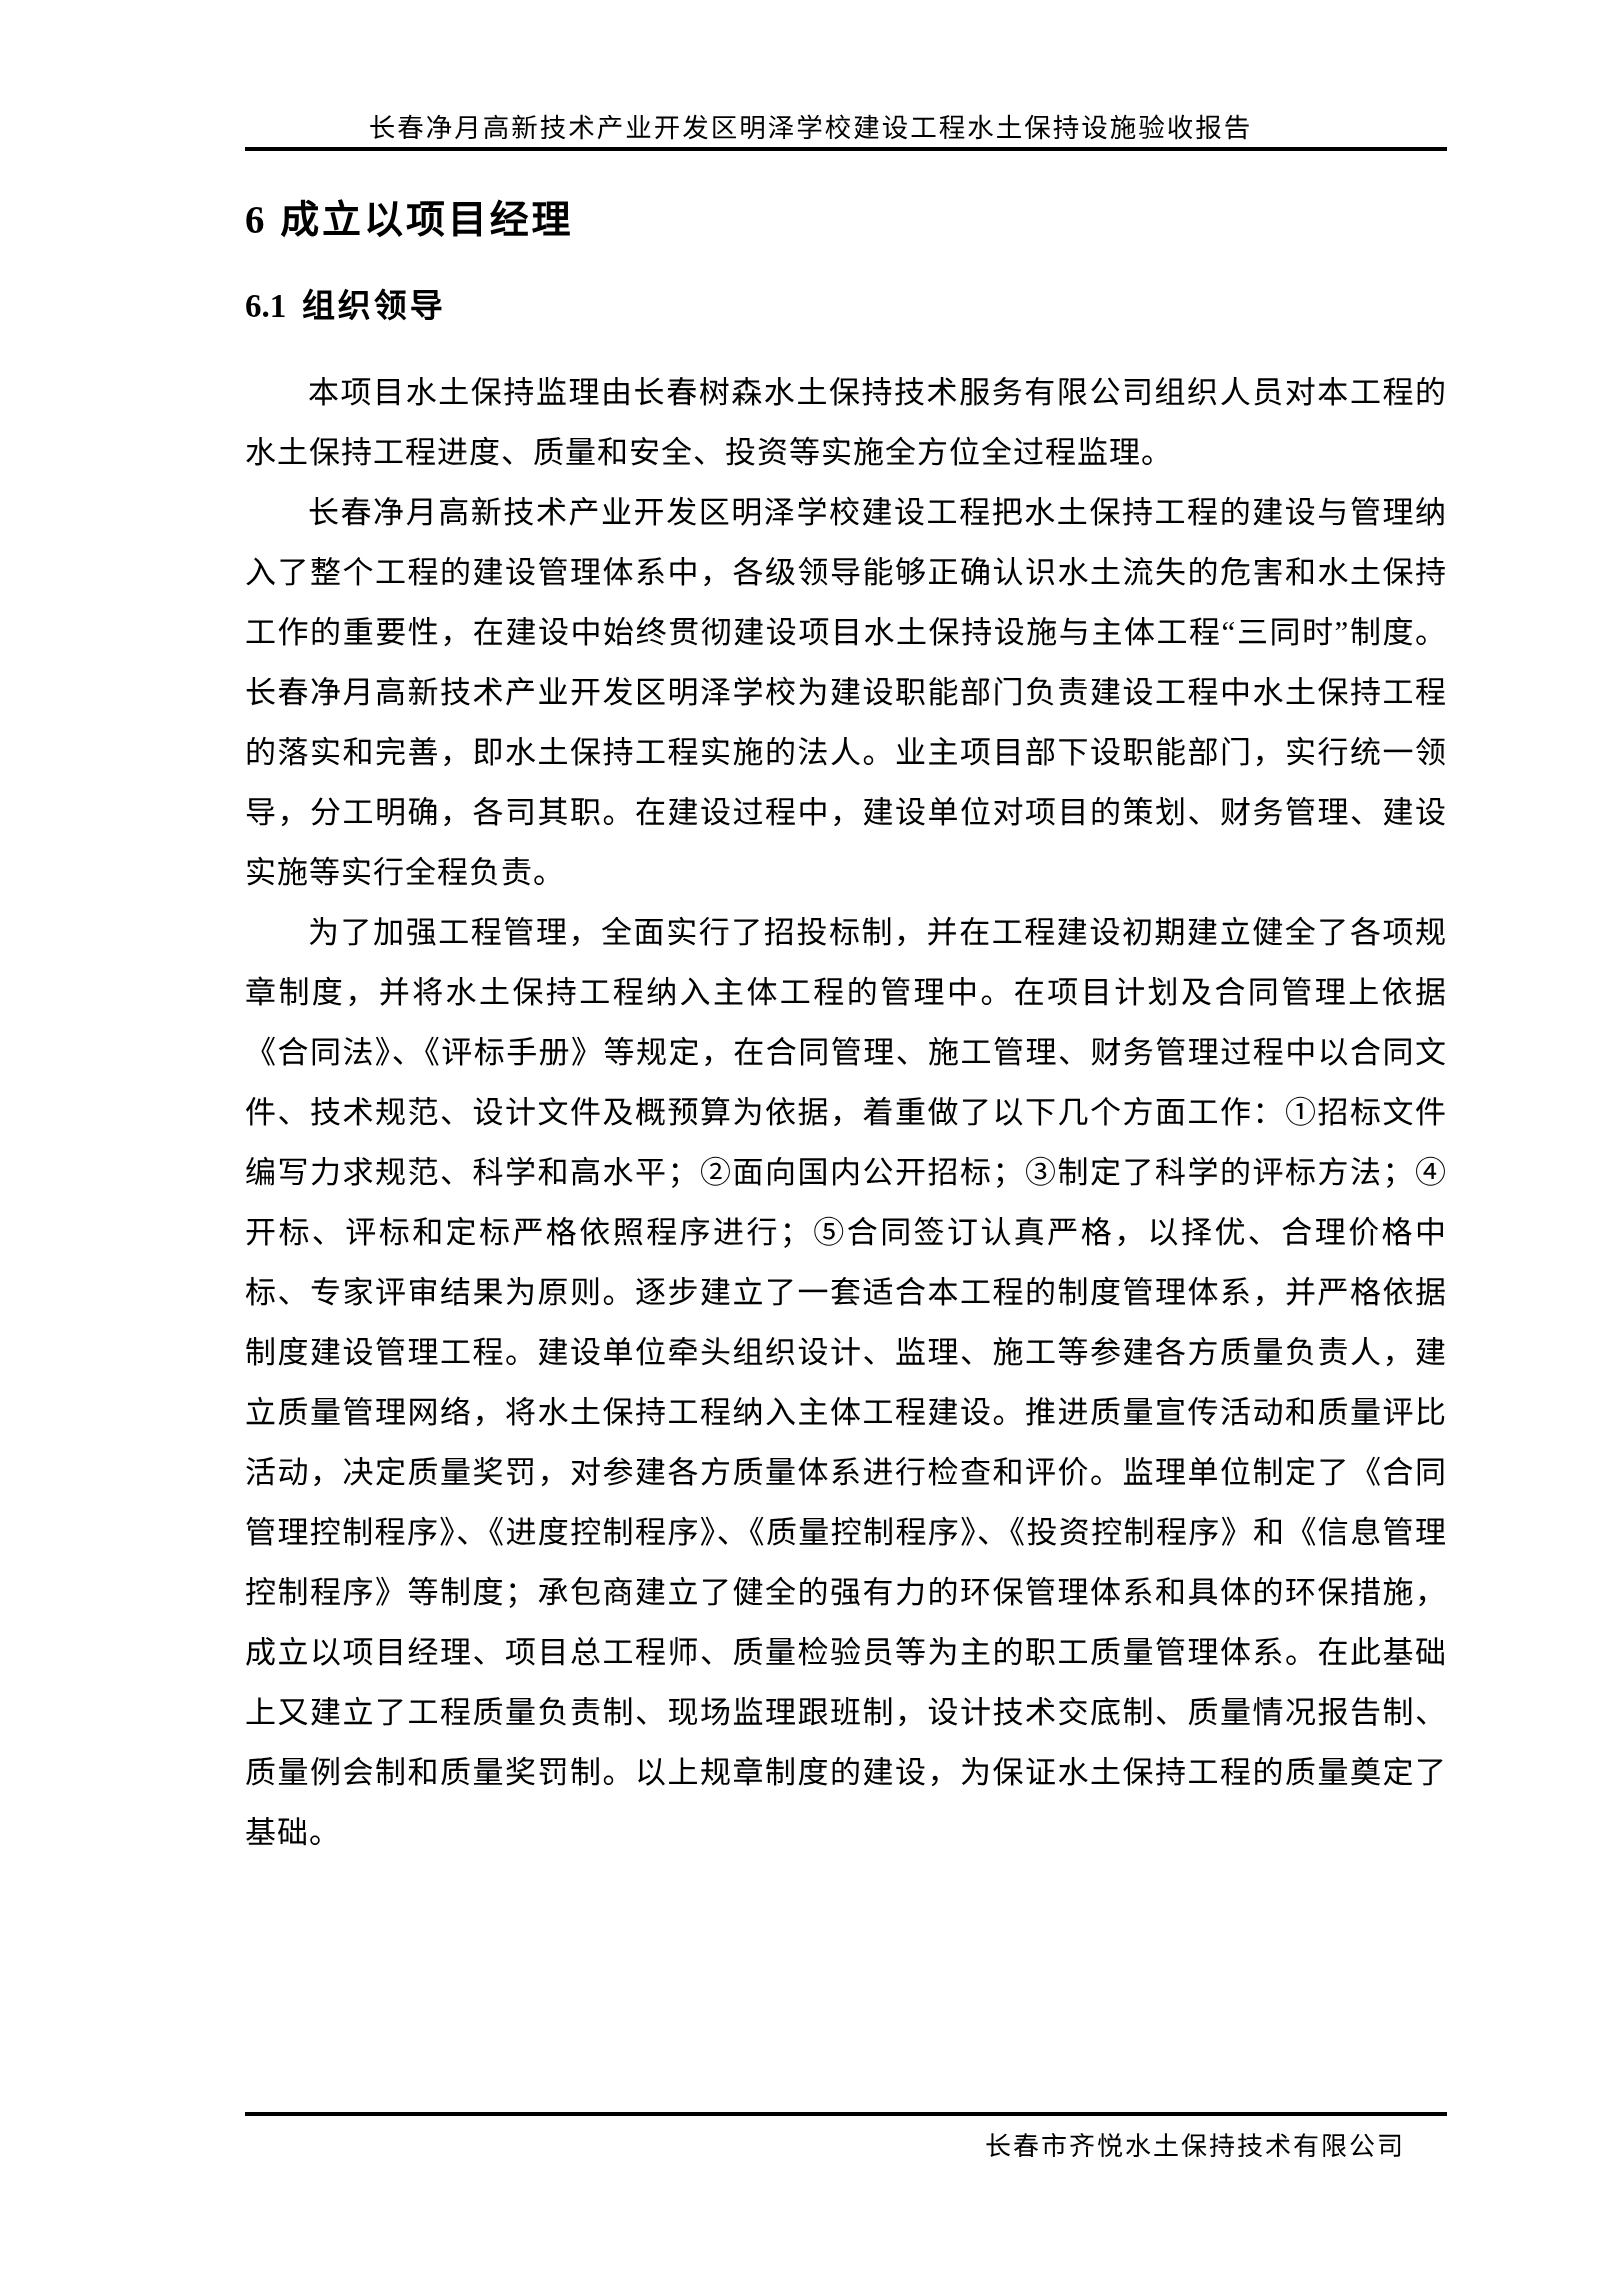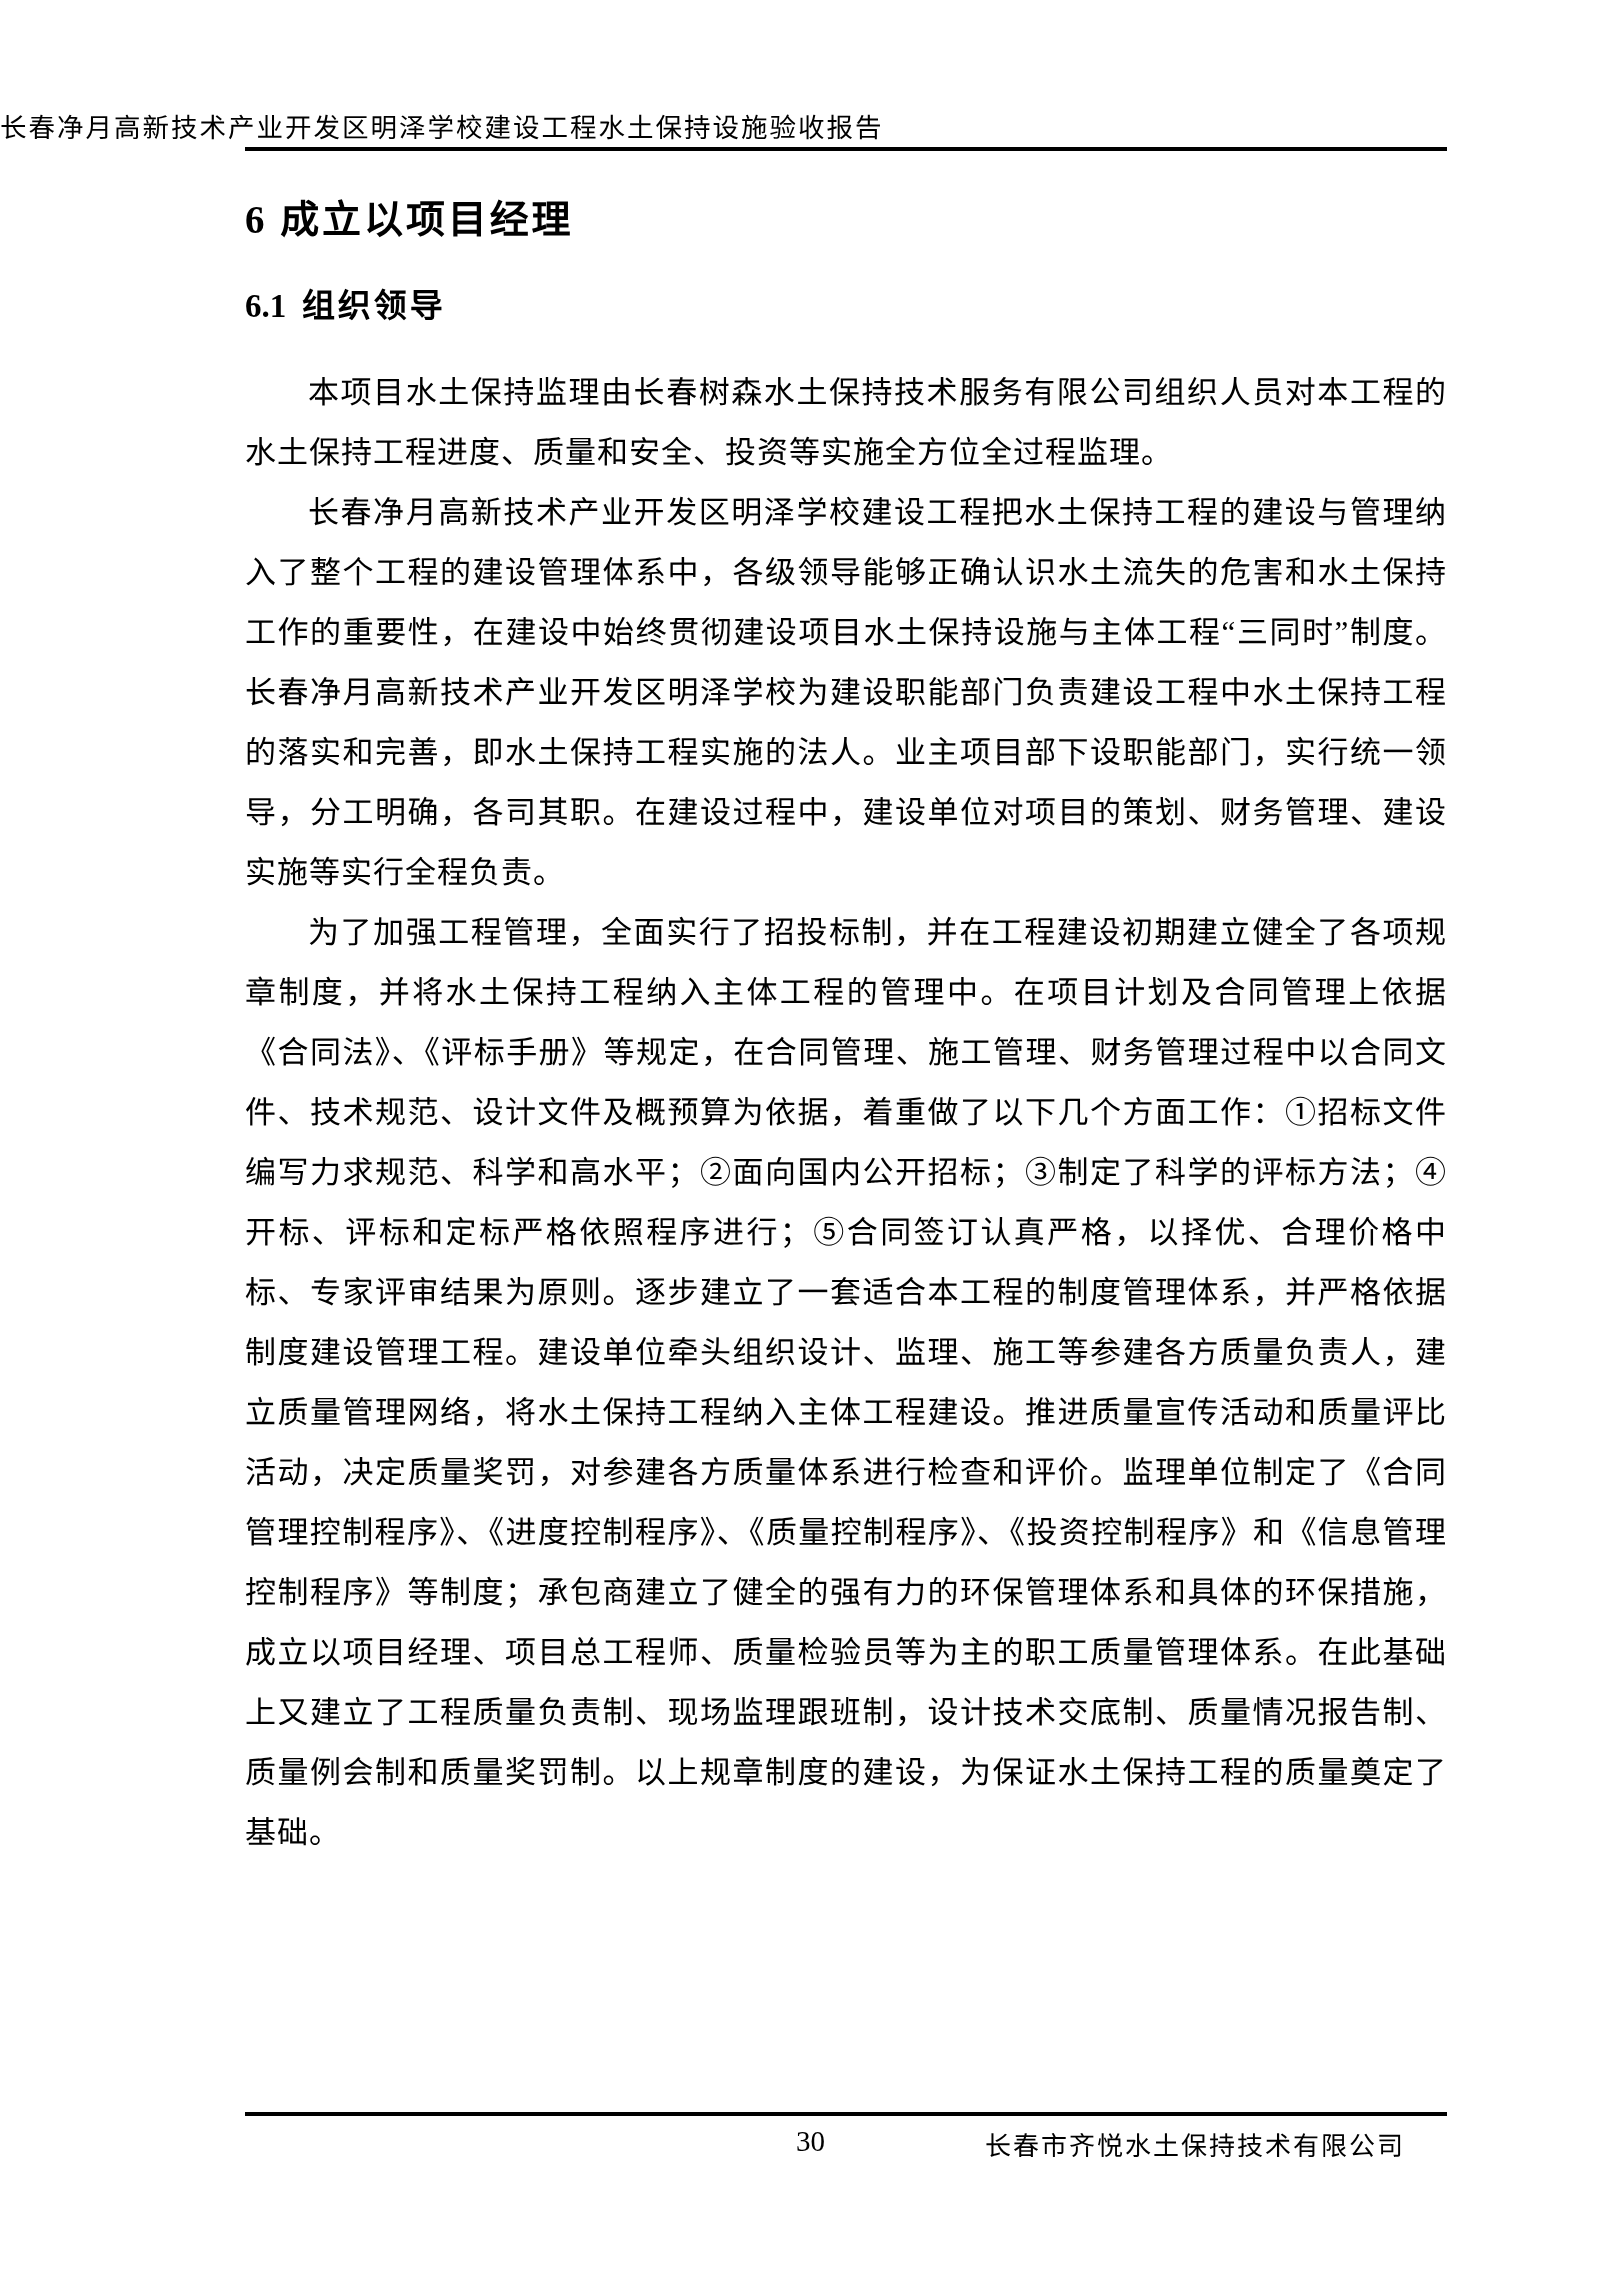--- a/index.html
+++ b/index.html
@@ -16,20 +16,21 @@
     font-family: "Liberation Serif", "DejaVu Serif", serif;
     overflow: hidden;
   }
 
   
   .header-title {
     position: absolute;
     top: 106px;
     left: 0;
     width: 100%;
+    text-align: center;
     font-size: 26.5px;
     letter-spacing: 2px;
     font-weight: 400;
   }
   .header-rule {
     position: absolute;
     top: 147px;
     left: 245px;
     width: 1202px;
     height: 3.9px;
@@ -123,17 +124,16 @@
     <p class="body-para">本项目水土保持监理由长春树森水土保持技术服务有限公司组织人员对本工程的水土保持工程进度、质量和安全、投资等实施全方位全过程监理。</p>
 
     <p class="body-para">长春净月高新技术产业开发区明泽学校建设工程把水土保持工程的建设与管理纳入了整个工程的建设管理体系中，各级领导能够正确认识水土流失的危害和水土保持工作的重要性，在建设中始终贯彻建设项目水土保持设施与主体工程“三同时”制度。长春净月高新技术产业开发区明泽学校为建设职能部门负责建设工程中水土保持工程的落实和完善，即水土保持工程实施的法人。业主项目部下设职能部门，实行统一领导，分工明确，各司其职。在建设过程中，建设单位对项目的策划、财务管理、建设实施等实行全程负责。</p>
 
 
     <p class="body-para">为了加强工程管理，全面实行了招投标制，并在工程建设初期建立健全了各项规章制度，并将水土保持工程纳入主体工程的管理中。在项目计划及合同管理上依据《合同法》、《评标手册》等规定，在合同管理、施工管理、财务管理过程中以合同文件、技术规范、设计文件及概预算为依据，着重做了以下几个方面工作：①招标文件编写力求规范、科学和高水平；②面向国内公开招标；③制定了科学的评标方法；④开标、评标和定标严格依照程序进行；⑤合同签订认真严格，以择优、合理价格中标、专家评审结果为原则。逐步建立了一套适合本工程的制度管理体系，并严格依据制度建设管理工程。建设单位牵头组织设计、监理、施工等参建各方质量负责人，建立质量管理网络，将水土保持工程纳入主体工程建设。推进质量宣传活动和质量评比活动，决定质量奖罚，对参建各方质量体系进行检查和评价。监理单位制定了《合同管理控制程序》、《进度控制程序》、《质量控制程序》、《投资控制程序》和《信息管理控制程序》等制度；承包商建立了健全的强有力的环保管理体系和具体的环保措施，成立以项目经理、项目总工程师、质量检验员等为主的职工质量管理体系。在此基础上又建立了工程质量负责制、现场监理跟班制，设计技术交底制、质量情况报告制、质量例会制和质量奖罚制。以上规章制度的建设，为保证水土保持工程的质量奠定了基础。</p>
 
   </div>
 
   <div class="footer-rule"></div>
-  <div class="footer-page-number">30</div>
   <div class="footer-company">长春市齐悦水土保持技术有限公司</div>
 
 </div>
 
 
 </body></html>

